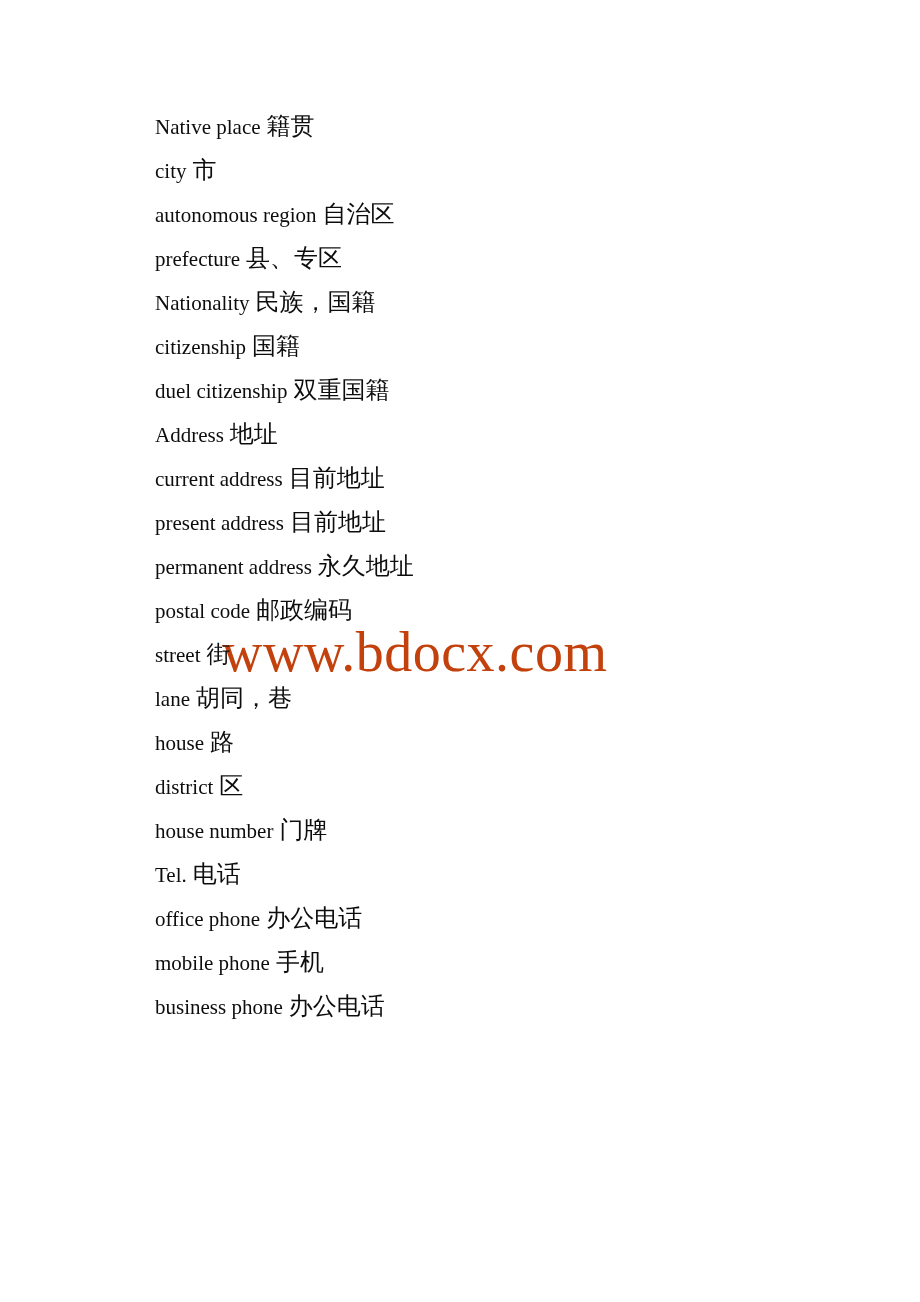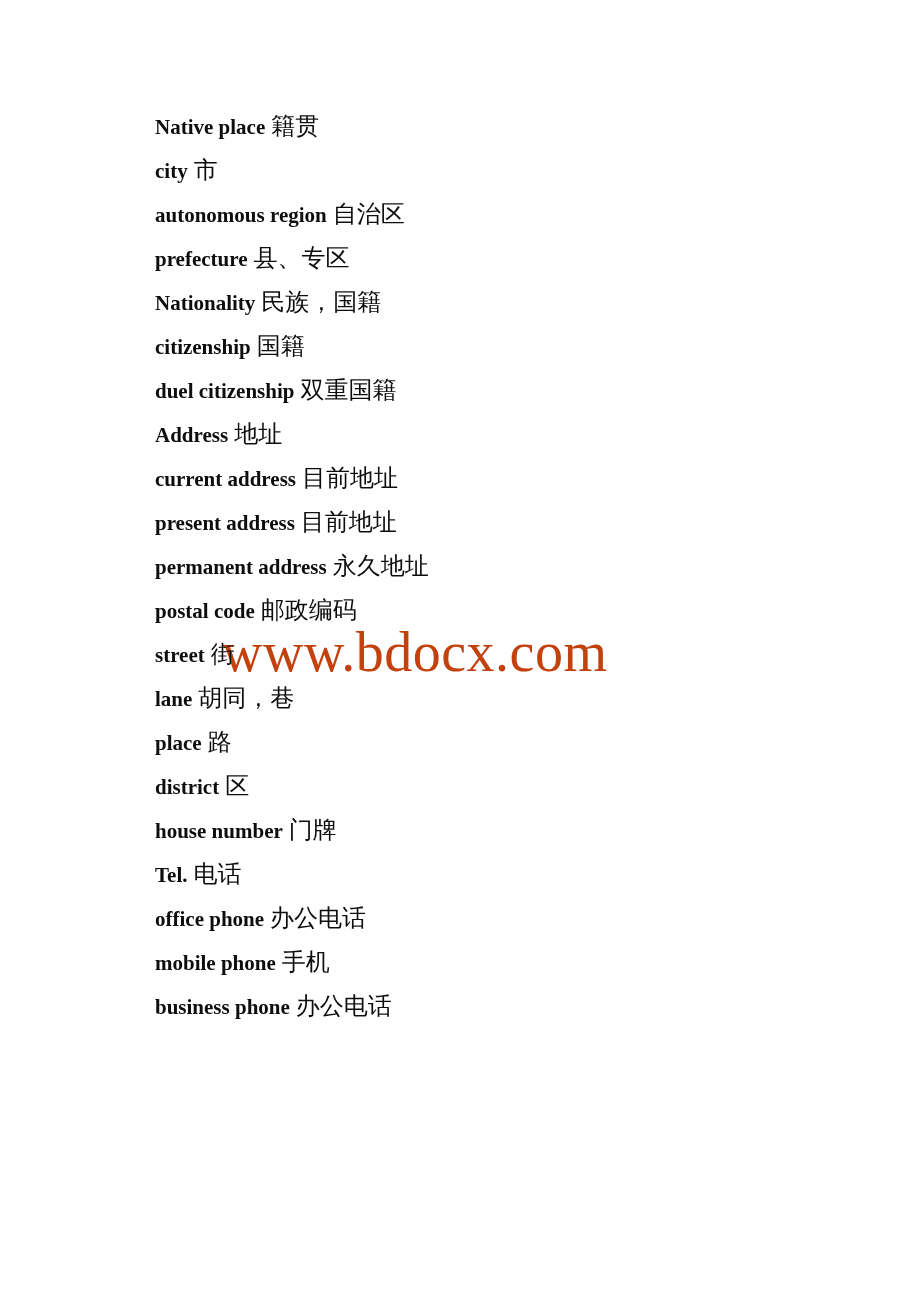--- a/index.html
+++ b/index.html
@@ -41,21 +41,20 @@
   }
   .gloss-line {
     font-size: 21px;
     line-height: 44px;
     height: 44px;
     white-space: nowrap;
     color: #0d0d0d;
   }
   .term-en {
     font-family: "Liberation Serif", "DejaVu Serif", serif;
-    font-weight: bold;
   }
   .term-zh {
     font-family: "DejaVu Sans", "Liberation Sans", sans-serif;
     font-size: 24px;
     margin-left: 6px;
   }
 </style>
 </head>
 <body>
 
@@ -71,21 +70,21 @@
       <div class="gloss-line"><span class="term-en">Nationality</span><span class="term-zh">民族，国籍</span></div>
       <div class="gloss-line"><span class="term-en">citizenship</span><span class="term-zh">国籍</span></div>
       <div class="gloss-line"><span class="term-en">duel citizenship</span><span class="term-zh">双重国籍</span></div>
       <div class="gloss-line"><span class="term-en">Address</span><span class="term-zh">地址</span></div>
       <div class="gloss-line"><span class="term-en">current address</span><span class="term-zh">目前地址</span></div>
       <div class="gloss-line"><span class="term-en">present address</span><span class="term-zh">目前地址</span></div>
       <div class="gloss-line"><span class="term-en">permanent address</span><span class="term-zh">永久地址</span></div>
       <div class="gloss-line"><span class="term-en">postal code</span><span class="term-zh">邮政编码</span></div>
       <div class="gloss-line"><span class="term-en">street</span><span class="term-zh">街</span></div>
       <div class="gloss-line"><span class="term-en">lane</span><span class="term-zh">胡同，巷</span></div>
-      <div class="gloss-line"><span class="term-en">place</span><span class="term-zh">路</span></div>
+      <div class="gloss-line"><span class="term-en">house</span><span class="term-zh">路</span></div>
       <div class="gloss-line"><span class="term-en">district</span><span class="term-zh">区</span></div>
       <div class="gloss-line"><span class="term-en">house number</span><span class="term-zh">门牌</span></div>
       <div class="gloss-line"><span class="term-en">Tel.</span><span class="term-zh">电话</span></div>
       <div class="gloss-line"><span class="term-en">office phone</span><span class="term-zh">办公电话</span></div>
       <div class="gloss-line"><span class="term-en">mobile phone</span><span class="term-zh">手机</span></div>
       <div class="gloss-line"><span class="term-en">business phone</span><span class="term-zh">办公电话</span></div>
     </div>
 
 </div>
 

